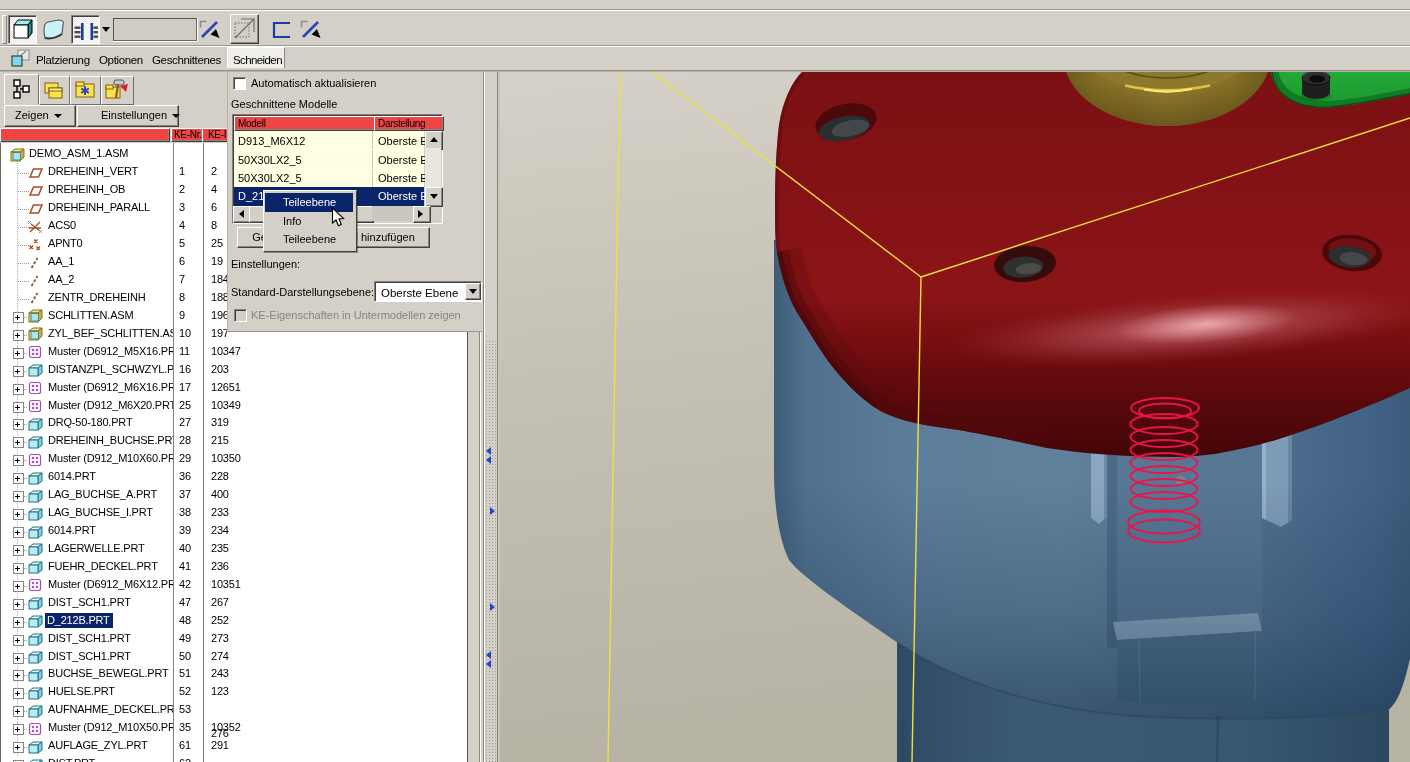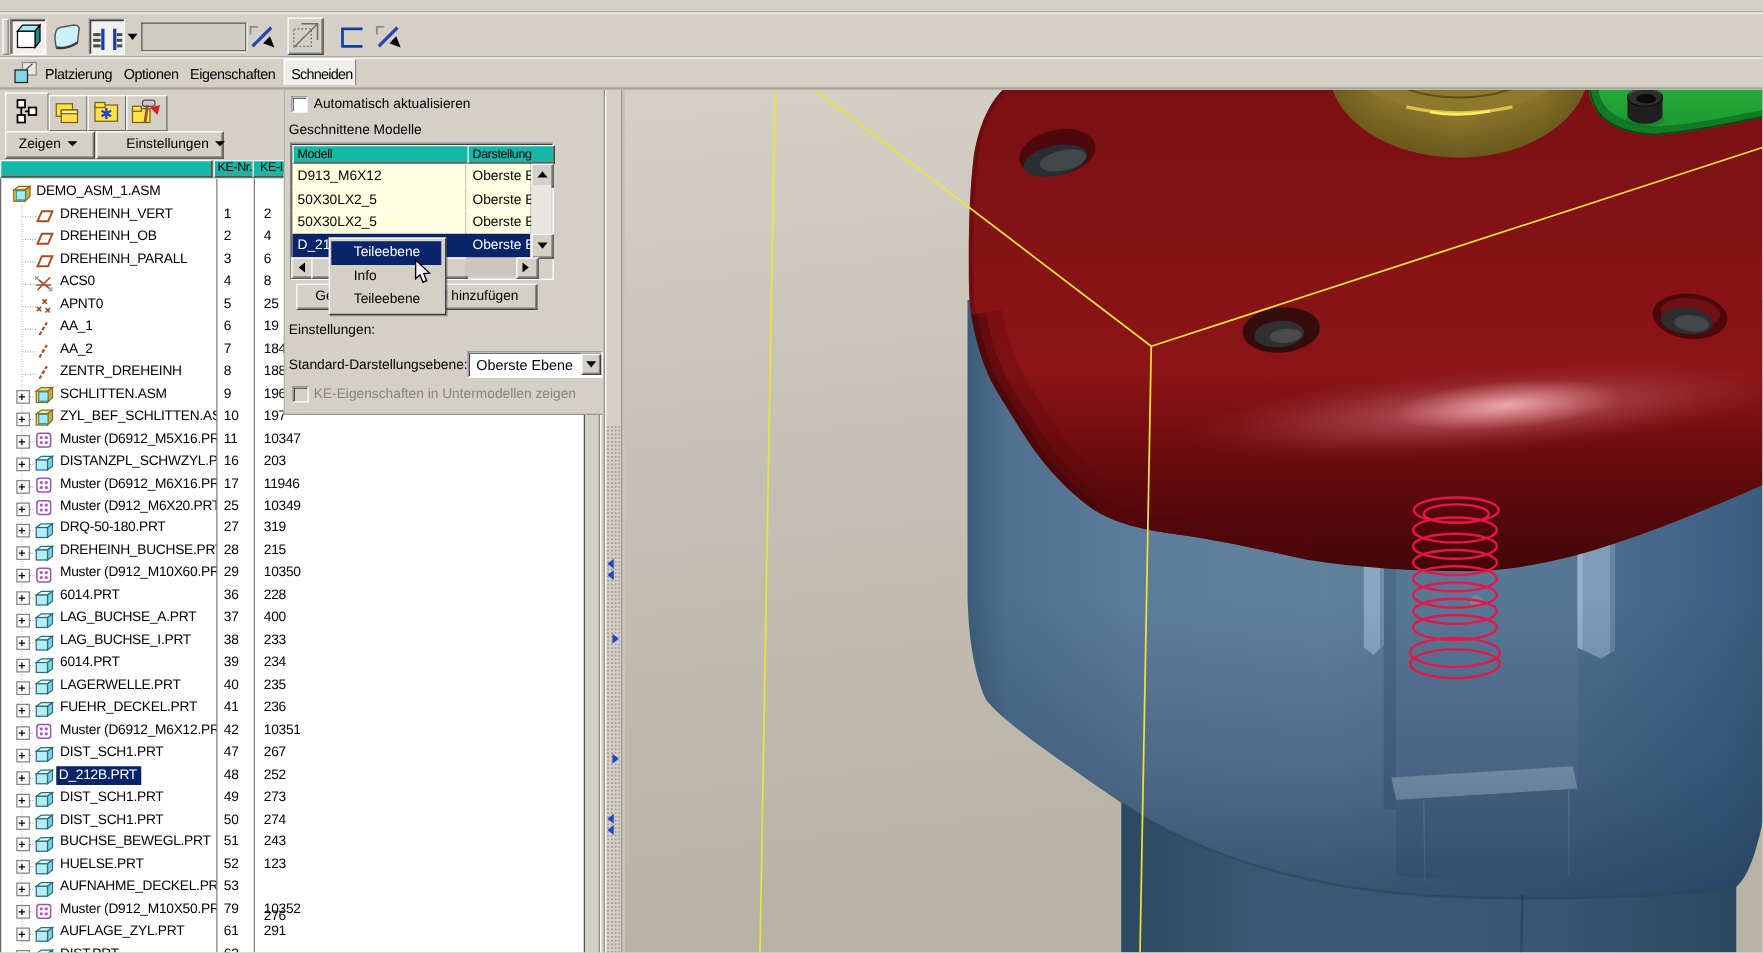--- a/index.html
+++ b/index.html
@@ -5,21 +5,21 @@
 body{font-family:"Liberation Sans",sans-serif;background:#d4d0c8;position:relative;font-size:11px;color:#000}
 .abs{position:absolute}
 .raised{border-top:1px solid #ffffff;border-left:1px solid #ffffff;border-right:1px solid #404040;border-bottom:1px solid #404040;box-shadow:inset -1px -1px 0 #87857c;background:#d4d0c8}
 .sunken{border-top:1px solid #808080;border-left:1px solid #808080;border-right:1px solid #ffffff;border-bottom:1px solid #ffffff;box-shadow:inset 1px 1px 0 #404040}
 .check{background-color:#e9e7e2;background-image:linear-gradient(45deg,#fff 25%,transparent 25%,transparent 75%,#fff 75%),linear-gradient(45deg,#fff 25%,transparent 25%,transparent 75%,#fff 75%);background-size:2px 2px;background-position:0 0,1px 1px}
 .tname,.tnum{position:absolute;font-size:11px;white-space:nowrap;color:#000;letter-spacing:-0.2px;overflow:hidden}
 .tsel{position:absolute;font-size:11px;white-space:nowrap;color:#fff;background:#0a246a;padding:1px 3px 2px 2px;letter-spacing:-0.2px}
 .ticon{position:absolute}
 .expbox{position:absolute;width:9px;height:9px;background:#fff;border:1px solid #848484}
 .hdot{position:absolute;height:1px;background-image:linear-gradient(90deg,#9a9a9a 1px,transparent 1px);background-size:2px 1px}
-.hdrcell{position:absolute;background:#14b8a6;border-top:1px solid #fff;border-left:1px solid #fff;border-right:1px solid #404040;border-bottom:1px solid #404040;box-shadow:inset -1px -1px 0 #87857c;font-size:10px;letter-spacing:-0.3px;overflow:hidden}
+.hdrcell{position:absolute;background:#ef4444;border-top:1px solid #fff;border-left:1px solid #fff;border-right:1px solid #404040;border-bottom:1px solid #404040;box-shadow:inset -1px -1px 0 #87857c;font-size:10px;letter-spacing:-0.3px;overflow:hidden}
 .lbl{position:absolute;font-size:11px;white-space:nowrap}
 .arrow-d{display:inline-block;width:0;height:0;border-left:4px solid transparent;border-right:4px solid transparent;border-top:4px solid #000;vertical-align:middle;margin-left:5px}
 </style></head>
 <body>
 
 <div class="abs" style="left:0;top:0;width:1410px;height:12px;background:#d4d0c8"></div>
 <div class="abs" style="left:0;top:9px;width:1410px;height:1px;background:#9c9a92"></div>
 <div class="abs" style="left:0;top:10px;width:1410px;height:1px;background:#ffffff"></div>
 
 <div class="abs" style="left:0;top:11px;width:1410px;height:34px;background:#d4d0c8"></div>
@@ -81,21 +81,21 @@
 <div class="abs" style="left:0;top:46px;width:1410px;height:1px;background:#ffffff"></div>
 
 <div class="abs" style="left:0;top:47px;width:1410px;height:24px;background:#d4d0c8"></div>
 <svg class="abs" style="left:11px;top:49px" width="20" height="19" viewBox="0 0 20 19">
  <rect x="7" y="1" width="11" height="10" fill="#e8e6e0" stroke="#8a8a8a" stroke-width="1"></rect>
  <path d="M6,10 L15,2" stroke="#555" stroke-width="1"></path>
  <rect x="1" y="7" width="10" height="10" fill="#7fd8ea" stroke="#222" stroke-width="1"></rect>
 </svg>
 <div class="lbl" style="left:36px;top:54px;font-size:11.5px;letter-spacing:-0.35px">Platzierung</div>
 <div class="lbl" style="left:99px;top:54px;font-size:11.5px;letter-spacing:-0.35px">Optionen</div>
-<div class="lbl" style="left:152px;top:54px;font-size:11.5px;letter-spacing:-0.35px">Eigenschaften</div>
+<div class="lbl" style="left:152px;top:54px;font-size:11.5px;letter-spacing:-0.35px">Geschnittenes</div>
 <div class="abs" style="left:227px;top:47px;width:56px;height:20px;background:#efeeea;border-left:1px solid #fff;border-top:1px solid #fff;border-right:1px solid #8a887f"></div>
 <div class="lbl" style="left:233px;top:54px;font-size:11.5px;letter-spacing:-0.6px">Schneiden</div>
 <div class="abs" style="left:0;top:70px;width:1410px;height:1px;background:#928e85"></div>
 <div class="abs" style="left:0;top:71px;width:1410px;height:1px;background:#b8b5ad"></div>
 
 <div class="abs" style="left:4px;top:74px;width:33px;height:29px;background:#d4d0c8;border-top:1px solid #fff;border-left:1px solid #fff;border-right:1px solid #6e6c64"></div>
 <svg class="abs" style="left:11px;top:79px" width="20" height="22" viewBox="0 0 20 22">
  <g fill="none" stroke="#000" stroke-width="1.4">
   <rect x="3" y="1" width="6" height="6" fill="#fff"></rect>
   <rect x="3" y="13" width="6" height="6" fill="#fff"></rect>
@@ -260,21 +260,21 @@
       <div class="abs" style="left:16px;top:244px;width:1px;height:5px;background:#000"></div>
       <svg class="ticon" style="left:27px;top:238px" width="16" height="14" viewBox="0 0 16 14">
         <rect x="1.5" y="1.5" width="11" height="11" rx="2" fill="#ffffff" stroke="#9a50b4" stroke-width="1.2"></rect>
         <circle cx="5" cy="5" r="1.3" fill="#a558c0"></circle>
         <circle cx="9" cy="5" r="1.3" fill="#a558c0"></circle>
         <circle cx="5" cy="9" r="1.3" fill="#a558c0"></circle>
         <circle cx="9" cy="9" r="1.3" fill="#a558c0"></circle>
       </svg>
       <div class="tname" style="left:47px;top:238px;width:125px">Muster (D6912_M6X16.PRT)</div>
       <div class="tnum" style="left:178px;top:238px">17</div>
-      <div class="tnum" style="left:210px;top:238px">11946</div>
+      <div class="tnum" style="left:210px;top:238px">12651</div>
 <div class="hdot" style="left:21px;top:264px;width:6px"></div>
       <div class="expbox" style="left:12px;top:259px"></div>
       <div class="abs" style="left:14px;top:264px;width:5px;height:1px;background:#000"></div>
       <div class="abs" style="left:16px;top:262px;width:1px;height:5px;background:#000"></div>
       <svg class="ticon" style="left:27px;top:256px" width="16" height="14" viewBox="0 0 16 14">
         <rect x="1.5" y="1.5" width="11" height="11" rx="2" fill="#ffffff" stroke="#9a50b4" stroke-width="1.2"></rect>
         <circle cx="5" cy="5" r="1.3" fill="#a558c0"></circle>
         <circle cx="9" cy="5" r="1.3" fill="#a558c0"></circle>
         <circle cx="5" cy="9" r="1.3" fill="#a558c0"></circle>
         <circle cx="9" cy="9" r="1.3" fill="#a558c0"></circle>
@@ -495,21 +495,21 @@
       <div class="abs" style="left:14px;top:586px;width:5px;height:1px;background:#000"></div>
       <div class="abs" style="left:16px;top:584px;width:1px;height:5px;background:#000"></div>
       <svg class="ticon" style="left:27px;top:579px" width="16" height="14" viewBox="0 0 16 14">
         <rect x="1.5" y="1.5" width="11" height="11" rx="2" fill="#ffffff" stroke="#9a50b4" stroke-width="1.2"></rect>
         <circle cx="5" cy="5" r="1.3" fill="#a558c0"></circle>
         <circle cx="9" cy="5" r="1.3" fill="#a558c0"></circle>
         <circle cx="5" cy="9" r="1.3" fill="#a558c0"></circle>
         <circle cx="9" cy="9" r="1.3" fill="#a558c0"></circle>
       </svg>
       <div class="tname" style="left:47px;top:578px;width:125px">Muster (D912_M10X50.PRT)</div>
-      <div class="tnum" style="left:178px;top:578px">79</div>
+      <div class="tnum" style="left:178px;top:578px">35</div>
       <div class="tnum" style="left:210px;top:578px">10352</div>
 <div class="hdot" style="left:21px;top:604px;width:6px"></div>
       <div class="expbox" style="left:12px;top:599px"></div>
       <div class="abs" style="left:14px;top:604px;width:5px;height:1px;background:#000"></div>
       <div class="abs" style="left:16px;top:602px;width:1px;height:5px;background:#000"></div>
       <svg class="ticon" style="left:27px;top:597px" width="16" height="14" viewBox="0 0 16 14">
         <polygon points="1,5 5,2 14,2 10,5" fill="#e2fafd" stroke="#27707e" stroke-width="1"></polygon>
         <polygon points="10,5 14,2 14,10 10,13" fill="#7fd2e2" stroke="#27707e" stroke-width="1"></polygon>
         <rect x="1" y="5" width="9" height="8" fill="#b5ecf5" stroke="#27707e" stroke-width="1"></rect>
       </svg>

